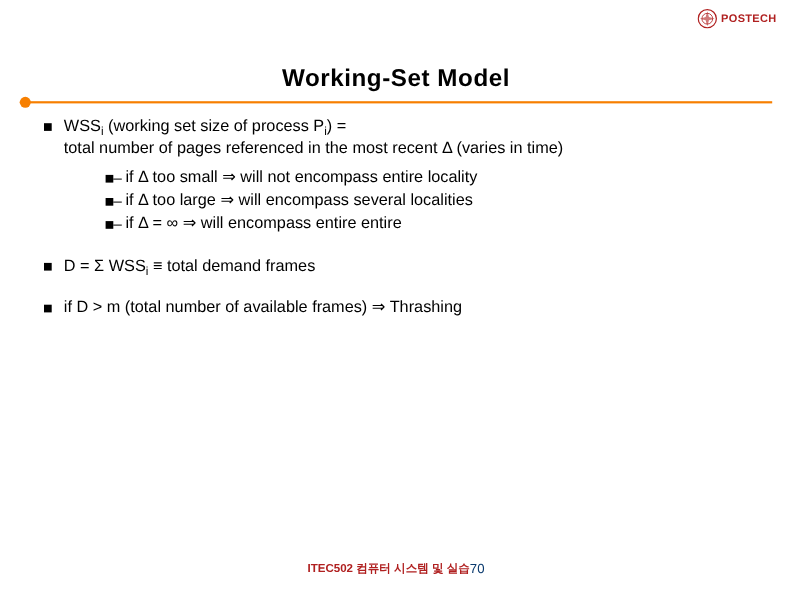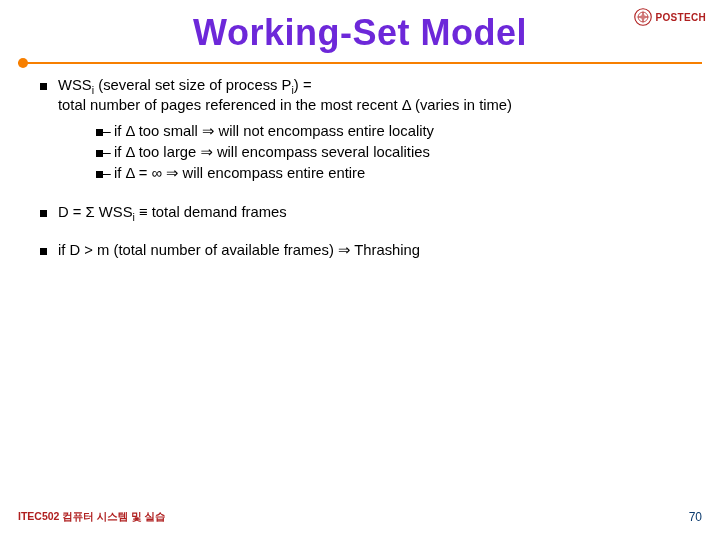--- a/index.html
+++ b/index.html
@@ -10,24 +10,25 @@
     font-family: "Segoe UI", Tahoma, Arial, sans-serif;
     position: relative;
     overflow: hidden;
   }
   .header {
     position: relative;
     padding: 12px 40px 0 40px;
     text-align: center;
   }
   .title {
-    font-size: 36px;
+    font-size: 22px;
     font-weight: 700;
-    color: #6d28d9;
+    color: #000000;
     letter-spacing: 0.5px;
+    margin-top: 46px;
   }
   .logo {
     position: absolute;
     right: 14px;
     top: 8px;
     display: flex;
     align-items: center;
     gap: 4px;
   }
   .logo-icon {
@@ -95,21 +96,21 @@
     flex-shrink: 0;
     font-size: 14px;
   }
   .sub { vertical-align: sub; font-size: 0.72em; line-height: 0; }
   .footer {
     position: absolute;
     bottom: 16px;
     left: 18px;
     right: 18px;
     display: flex;
-    justify-content: space-between;
+    justify-content: center;
     align-items: center;
   }
   .course {
     font-size: 10.5px;
     font-weight: 700;
     color: #b02020;
   }
   .page {
     font-size: 12px;
     color: #0a3a6e;
@@ -136,21 +137,21 @@
   <div class="divider-dot"></div>
   <div class="divider-line"></div>
 </div>
 
 <div class="content">
 
 
   <div class="bullet-l1">
     <div class="mark"></div>
     <div class="body">
-      <span>WSS</span><span class="sub">i</span><span> (several set size of process P</span><span class="sub">i</span><span>) =</span><br>
+      <span>WSS</span><span class="sub">i</span><span> (working set size of process P</span><span class="sub">i</span><span>) =</span><br>
       <span>total number of pages referenced in the most recent Δ (varies in time)</span>
       <div class="sublist">
         <div class="bullet-l2">
           <div class="mark">–</div>
           <div>if Δ too small ⇒ will not encompass entire locality</div>
         </div>
         <div class="bullet-l2">
           <div class="mark">–</div>
           <div>if Δ too large ⇒ will encompass several localities</div>
         </div>

